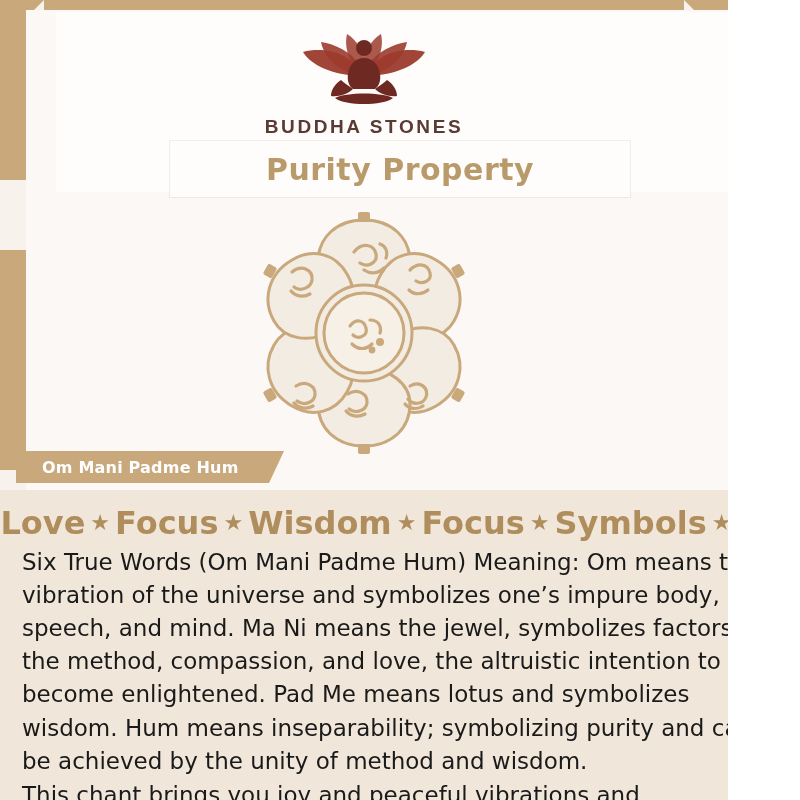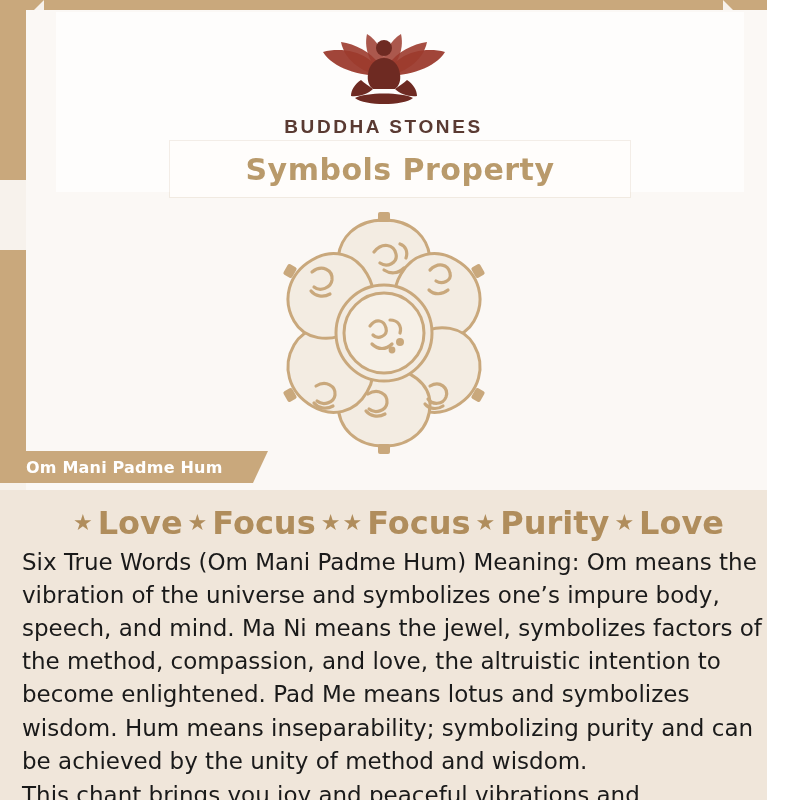--- a/index.html
+++ b/index.html
@@ -13,21 +13,20 @@
     background: #ffffff;
     overflow: hidden;
   }
 
   .page {
     position: relative;
     width: 728px;
     height: 800px;
     background: #f7f2ec;
     overflow: hidden;
-    padding-left: 39px;
   }
 
   
   .corner-tl {
     position: absolute;
     top: 0; left: 0;
     width: 0; height: 0;
     border-top: 44px solid #c9a87c;
     border-right: 44px solid transparent;
   }
@@ -133,21 +132,21 @@
   }
   .mandala {
     display: block;
     margin: 0 auto;
   }
 
   
   .tag {
     position: absolute;
     top: 451px;
-    left: 0;
+    left: 16px;
     height: 32px;
     padding: 0 30px 0 26px;
     background: #c9a87c;
     display: flex;
     align-items: center;
     color: #ffffff;
     font-size: 16px;
     font-weight: bold;
     letter-spacing: 0.2px;
     font-family: "DejaVu Sans", sans-serif;
@@ -241,21 +240,21 @@
         <path d="M95 40 C86 40 80 47 79 56 C78 63 80 68 84 71 L106 71 C110 68 112 63 111 56 C110 47 104 40 95 40 Z"></path>
         <path d="M72 62 C66 66 62 72 62 78 C70 79 79 76 84 71 C80 68 75 65 72 62 Z"></path>
         <path d="M118 62 C124 66 128 72 128 78 C120 79 111 76 106 71 C110 68 115 65 118 62 Z"></path>
         <path d="M66 80 C76 74 114 74 124 80 C114 88 76 88 66 80 Z"></path>
       </g>
     </svg>
     <div class="brand-name">BUDDHA STONES</div>
   </div>
 
   <div class="title-bar">
-    <span class="title-text">Symbols Property</span>
+    <span class="title-text">Purity Property</span>
   </div>
 
   <div class="mandala-wrap">
     <svg class="mandala" width="300" height="250" viewBox="0 0 300 250">
       <g stroke="#c9a87c" fill="#f3ece2" stroke-width="3">
 
         <g>
           <path d="M150 12 C178 12 196 30 196 54 C196 74 176 90 150 90 C124 90 104 74 104 54 C104 30 122 12 150 12 Z"></path>
           <path d="M222 52 C246 66 252 92 240 113 C230 131 205 136 183 123 C161 110 155 86 167 66 C179 45 202 40 222 52 Z"></path>
           <path d="M240 137 C252 158 246 184 222 198 C202 210 179 205 167 184 C155 164 161 140 183 127 C205 114 230 119 240 137 Z"></path>
@@ -310,24 +309,25 @@
     <span>Om Mani Padme Hum</span>
   </div>
 
   <div class="bottom">
     <div class="keywords">
       <span class="kw-star">★</span>
       <span class="kw">Love</span>
       <span class="kw-star">★</span>
       <span class="kw">Focus</span>
       <span class="kw-star">★</span>
+      <span class="kw">Wisdom</span>
       <span class="kw-star">★</span>
       <span class="kw">Focus</span>
       <span class="kw-star">★</span>
-      <span class="kw">Purity</span>
+      <span class="kw">Symbols</span>
       <span class="kw-star">★</span>
       <span class="kw">Love</span>
     </div>
 
     <div class="body-text">
       <p>Six True Words (Om Mani Padme Hum) Meaning: Om means the vibration of the universe and symbolizes one’s impure body, speech, and mind. Ma Ni means the jewel, symbolizes factors of the method, compassion, and love, the altruistic intention to become enlightened. Pad Me means lotus and symbolizes wisdom. Hum means inseparability; symbolizing purity and can be achieved by the unity of method and wisdom.</p>
       <p>This chant brings you joy and peaceful vibrations and supposedly, contained in this verse is the truth of the nature of suffering and how to remove its causes.</p>
     </div>
   </div>
 

